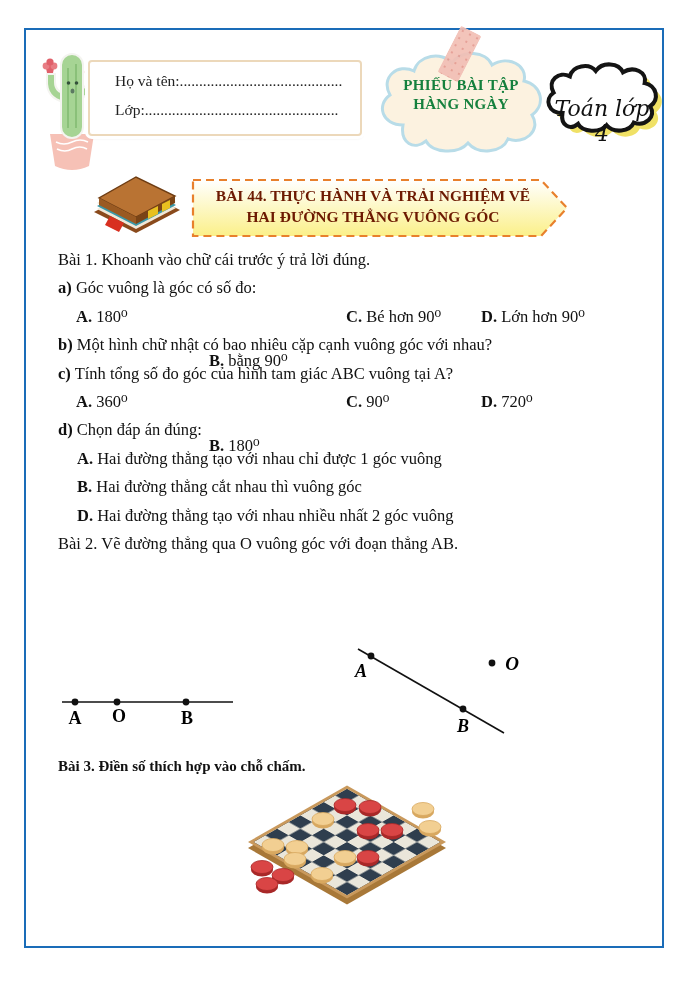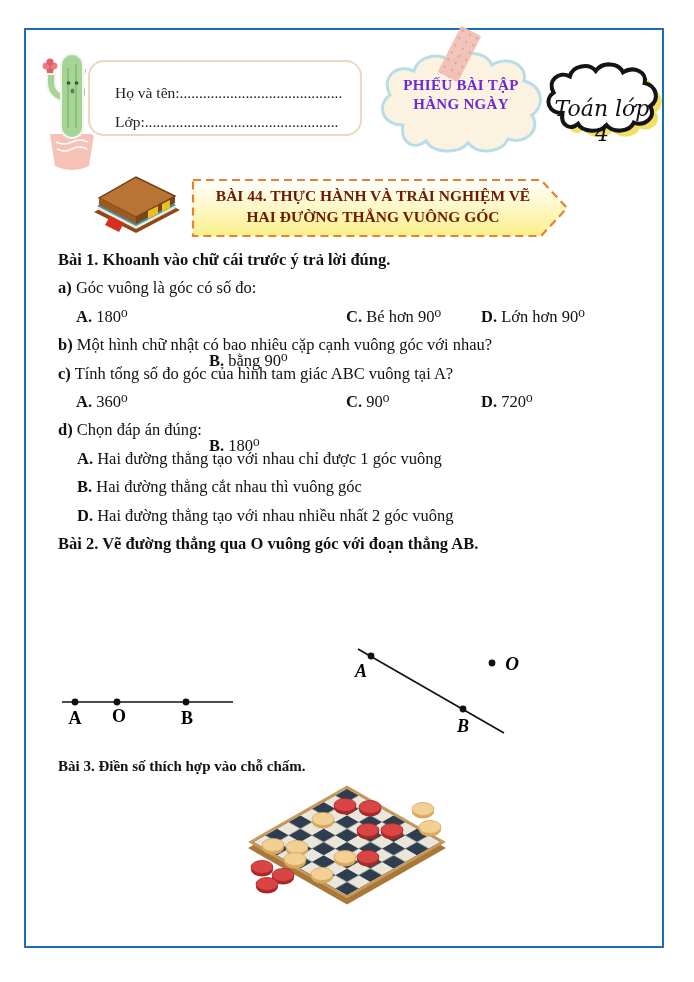--- a/index.html
+++ b/index.html
@@ -8,29 +8,29 @@
     font-family:"Liberation Serif","DejaVu Serif",serif;color:#111;
   }
   .frame{
     position:absolute;left:24px;top:28px;width:640px;height:920px;
     border:2px solid #1a6cb8;box-sizing:border-box;background:#fff;
   }
   
   .cactus{position:absolute;left:32px;top:40px;}
   .namebox{
     position:absolute;left:88px;top:60px;width:274px;height:76px;box-sizing:border-box;
-    background:#fff;border:2px solid #ecd8ba;border-radius:16px;
+    background:#fff;border:2px solid #ecd8ba;border-radius:4px;
     box-shadow:0 0 0 3px #ffffff,0 2px 3px rgba(0,0,0,.14);
-    padding:16px 8px 0 25px;overflow:hidden;
+    padding:4px 8px 0 25px;overflow:hidden;
   }
   .namebox .line{font-size:15.5px;line-height:29px;white-space:nowrap;color:#222;}
   .cloud1{position:absolute;left:370px;top:46px;}
   .cloud1-text{
     position:absolute;left:388px;top:76px;width:146px;text-align:center;
-    font-weight:bold;font-size:15px;line-height:19px;color:#6d28d9;letter-spacing:.3px;
+    font-weight:bold;font-size:15px;line-height:19px;color:#15803d;letter-spacing:.3px;
   }
   .tape{
     position:absolute;left:448px;top:28px;width:23px;height:52px;
     background:#f2bfb5;opacity:.92;transform:rotate(27deg);
     background-image:radial-gradient(circle,#e49a90 1px,transparent 1.4px);
     background-size:8px 8px;border-radius:2px;
   }
   .cloud2{position:absolute;left:538px;top:58px;}
   .cloud2-text{
     position:absolute;left:548px;top:96px;width:108px;text-align:center;
@@ -41,21 +41,21 @@
   .banner-svg{position:absolute;left:190px;top:177px;}
   .banner-text{
     position:absolute;left:200px;top:185px;width:346px;text-align:center;
     font-weight:bold;font-size:15.5px;line-height:21px;color:#6d1a02;
   }
   
   .content{
     position:absolute;left:58px;top:246px;width:566px;
     font-size:16.5px;line-height:28.4px;
   }
-  .bai-title{font-weight:bold;margin:0;}
+  .bai-title{font-weight:normal;margin:0;}
   .prompt{margin:0;}
   .prompt b{font-weight:bold;}
   .opt-row{position:relative;height:28.4px;margin:0;}
   .opt-row .opt{position:absolute;top:0;white-space:nowrap;}
   .opt-row .o1{left:18px;} .opt-row .o2{left:151px;margin-top:44px;}
   .opt-row .o3{left:288px;} .opt-row .o4{left:423px;}
   .opt b{font-weight:bold;}
   .d-opt{margin:0;padding-left:19px;}
   .fig2{position:absolute;left:40px;top:620px;}
   .bai3-title{

